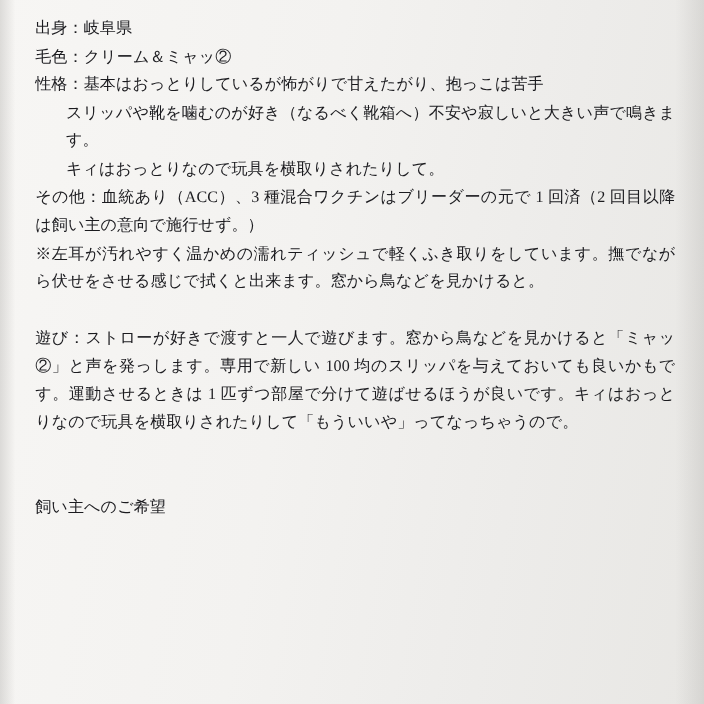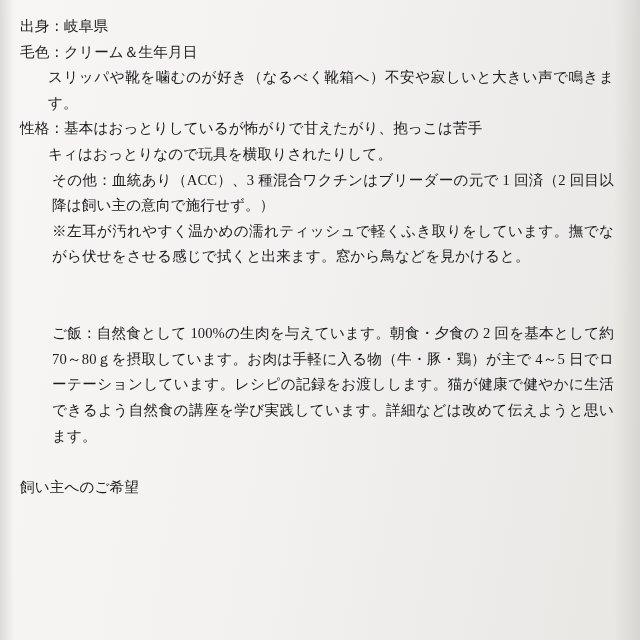--- a/index.html
+++ b/index.html
@@ -32,21 +32,21 @@
   #paper::after {
     content: "";
     position: absolute;
     right: 0; top: 0; bottom: 0;
     width: 26px;
     background: linear-gradient(to left, rgba(150,148,145,0.22), rgba(150,148,145,0));
     pointer-events: none;
   }
   #sheet {
     position: relative;
-    padding: 14px 26px 0 20px;
+    padding: 14px 26px 0 32px;
     box-sizing: border-box;
     height: 100%;
   }
   .line {
     color: #1b1b1f;
     font-size: 14.6px;
     line-height: 25.6px;
     letter-spacing: 0.1px;
     white-space: pre-wrap;
     text-align: justify;
@@ -58,43 +58,42 @@
   .blank {
     height: 25.6px;
   }
   .para {
     color: #1b1b1f;
     font-size: 14.6px;
     line-height: 25.6px;
     letter-spacing: 0.1px;
     text-align: justify;
     text-justify: inter-ideograph;
-    margin-left: 32px;
   }
 </style>
 </head>
 <body>
 
 <div id="paper">
   <div id="sheet">
 
     <div class="line">出身：岐阜県</div>
-    <div class="line">毛色：クリーム＆生年月日</div>
+    <div class="line">毛色：クリーム＆ミャッ②</div>
+    <div class="line">性格：基本はおっとりしているが怖がりで甘えたがり、抱っこは苦手</div>
     <div class="line indent">スリッパや靴を噛むのが好き（なるべく靴箱へ）不安や寂しいと大きい声で鳴きます。</div>
-    <div class="line">性格：基本はおっとりしているが怖がりで甘えたがり、抱っこは苦手</div>
     <div class="line indent">キィはおっとりなので玩具を横取りされたりして。</div>
 
     <div class="para">その他：血統あり（ACC）、3 種混合ワクチンはブリーダーの元で 1 回済（2 回目以降は飼い主の意向で施行せず。）</div>
     <div class="para">※左耳が汚れやすく温かめの濡れティッシュで軽くふき取りをしています。撫でながら伏せをさせる感じで拭くと出来ます。窓から鳥などを見かけると。</div>
 
     <div class="blank"></div>
 
+    <div class="para">遊び：ストローが好きで渡すと一人で遊びます。窓から鳥などを見かけると「ミャッ②」と声を発っします。専用で新しい 100 均のスリッパを与えておいても良いかもです。運動させるときは 1 匹ずつ部屋で分けて遊ばせるほうが良いです。キィはおっとりなので玩具を横取りされたりして「もういいや」ってなっちゃうので。</div>
 
     <div class="blank"></div>
 
-    <div class="para">ご飯：自然食として 100%の生肉を与えています。朝食・夕食の 2 回を基本として約 70～80ｇを摂取しています。お肉は手軽に入る物（牛・豚・鶏）が主で 4～5 日でローテーションしています。レシピの記録をお渡しします。猫が健康で健やかに生活できるよう自然食の講座を学び実践しています。詳細などは改めて伝えようと思います。</div>
 
     <div class="blank"></div>
 
     <div class="line">飼い主へのご希望</div>
 
   </div>
 </div>
 
 </body></html>

